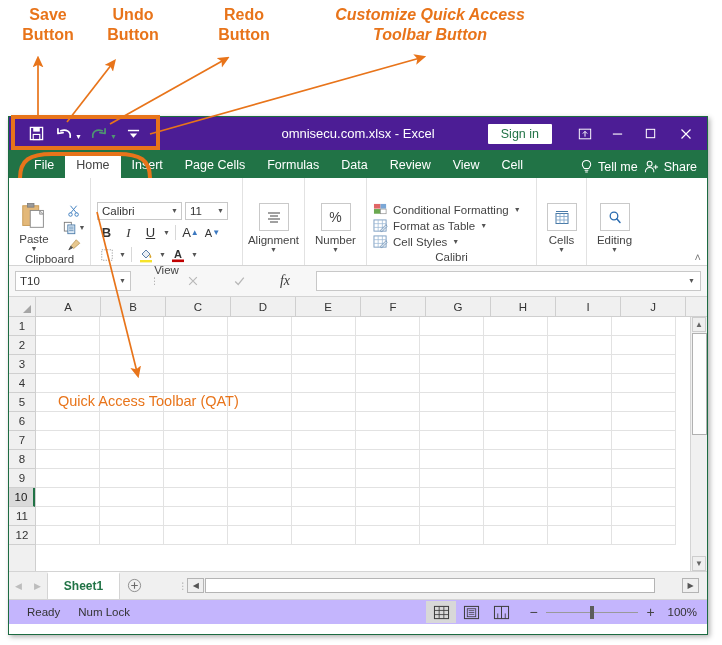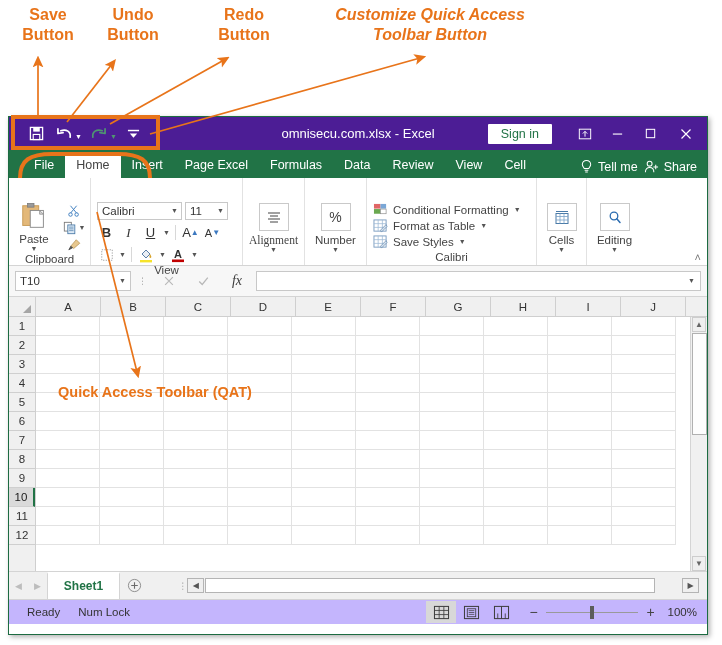--- a/index.html
+++ b/index.html
@@ -22,22 +22,22 @@
     line-height:1.28;
     text-align:center;
     font-family:"Liberation Sans", sans-serif;
     white-space:pre-line;
   }
   #anno-save{left:8px;top:5px;width:80px;}
   #anno-undo{left:92px;top:5px;width:82px;}
   #anno-redo{left:200px;top:5px;width:88px;}
   #anno-customize{left:330px;top:5px;width:200px;font-style:italic;}
   #anno-qat{
-    position:absolute;left:58px;top:384px;width:240px;
-    color:#e8741a;font-weight:bold;font-size:14.5px;text-align:left;
+    position:absolute;left:58px;top:393px;width:240px;
+    color:#e8741a;font-weight:normal;font-size:14.5px;text-align:left;
     font-family:"Liberation Sans", sans-serif;
   }
   #arrow-svg{position:absolute;left:0;top:0;}
 
   
   #excel-window{
     position:absolute;left:8px;top:116px;width:700px;height:519px;
     background:#ffffff;
     box-shadow:2px 2px 5px rgba(0,0,0,0.30);
     overflow:hidden;
@@ -114,21 +114,21 @@
   }
   .fsize{
     width:43px;height:18px;border:1px solid #c8c8c8;background:#fff;
     font-size:11.5px;color:#333;display:flex;align-items:center;
     padding-left:4px;box-sizing:border-box;justify-content:space-between;padding-right:3px;
   }
   .fbtn{width:19px;height:19px;display:flex;align-items:center;justify-content:center;font-size:13px;color:#333;}
   .vsep{width:1px;height:15px;background:#d8d8d8;margin:0 2px;}
 
   
-  .g-align{width:62px;font-family:Liberation Serif, serif;}
+  .g-align{width:62px;}
   .g-number{width:62px;}
   .bigbtn{
     width:100%;display:flex;flex-direction:column;align-items:center;padding-top:4px;
   }
   .bigbtn .box{
     width:28px;height:26px;border:1px solid #c9c9c9;background:#fff;
     display:flex;align-items:center;justify-content:center;font-size:14px;color:#444;
   }
   .bigbtn .lbl{font-size:11.5px;color:#444;margin-top:3px;}
 
@@ -138,21 +138,21 @@
   .srow{display:flex;align-items:center;gap:5px;font-size:11.5px;color:#444;}
 
   
   .g-cells{width:50px;}
   .g-editing{width:55px;border-right:none;}
   .collapse{position:absolute;right:6px;bottom:2px;font-size:11px;color:#777;}
 
   
   .formulabar{
     height:30px;background:#f7f7f7;display:flex;align-items:center;
-    padding:0 6px;gap:4px;border-bottom:1px solid #d4d4d4;
+    padding:0 6px;gap:16px;border-bottom:1px solid #d4d4d4;
   }
   .namebox{
     width:116px;height:20px;background:#fff;border:1px solid #c8c8c8;
     font-size:11.5px;color:#333;display:flex;align-items:center;
     padding:0 4px;box-sizing:border-box;justify-content:space-between;
   }
   .fbgrip{font-size:9px;color:#9a9a9a;padding:0 3px;letter-spacing:0;}
   .fbicon{width:30px;height:20px;display:flex;align-items:center;justify-content:center;font-size:13px;color:#b8b8b8;}
   .fbicon.fx{color:#3b3b3b;font-style:italic;font-family:"Liberation Serif",serif;font-size:14px;}
   .finput{
@@ -326,21 +326,21 @@
           <path d="M2.5,2.5 L11.5,11.5 M11.5,2.5 L2.5,11.5" stroke="#ffffff" stroke-width="1.2"></path>
         </svg>
       </div>
     </div>
   </div>
 
   <div class="tabrow">
     <div class="tab">File</div>
     <div class="tab active">Home</div>
     <div class="tab">Insert</div>
-    <div class="tab">Page Excel</div>
+    <div class="tab">Page Cells</div>
     <div class="tab">Formulas</div>
     <div class="tab">Data</div>
     <div class="tab">Review</div>
     <div class="tab">View</div>
     <div class="tab">Cell</div>
     <div class="tabrow-right">
       <div class="tellme">
         <svg width="13" height="15" viewBox="0 0 14 16">
           <path d="M7,1.5 C4.2,1.5 2.5,3.5 2.5,5.8 C2.5,7.6 4,8.8 4.6,10.2 L9.4,10.2 C10,8.8 11.5,7.6 11.5,5.8 C11.5,3.5 9.8,1.5 7,1.5 Z" fill="none" stroke="#ffffff" stroke-width="1.1"></path>
           <path d="M5,12 L9,12 M5.6,14 L8.4,14" stroke="#ffffff" stroke-width="1.1"></path>
@@ -501,21 +501,21 @@
             </svg>
             <span>Format as Table</span>
             <span class="mini-caret">▼</span>
           </div>
           <div class="srow">
             <svg width="15" height="14" viewBox="0 0 16 15">
               <rect x="1" y="1" width="13" height="12" fill="#ffffff" stroke="#7a9cc0" stroke-width="1"></rect>
               <path d="M1,5 L14,5 M1,9 L14,9 M5.5,1 L5.5,13 M10,1 L10,13" stroke="#9cb8d4" stroke-width="0.8"></path>
               <path d="M8,12 L14,6 L15,8 L9,14 Z" fill="#d6e3ef" stroke="#5a7fa8" stroke-width="0.7"></path>
             </svg>
-            <span>Save Styles</span>
+            <span>Cell Styles</span>
             <span class="mini-caret">▼</span>
           </div>
         </div>
       </div>
       <div class="rgroup-label">Calibri</div>
     </div>
 
     <div class="rgroup g-cells">
       <div class="rgroup-body">
         <div class="bigbtn">

